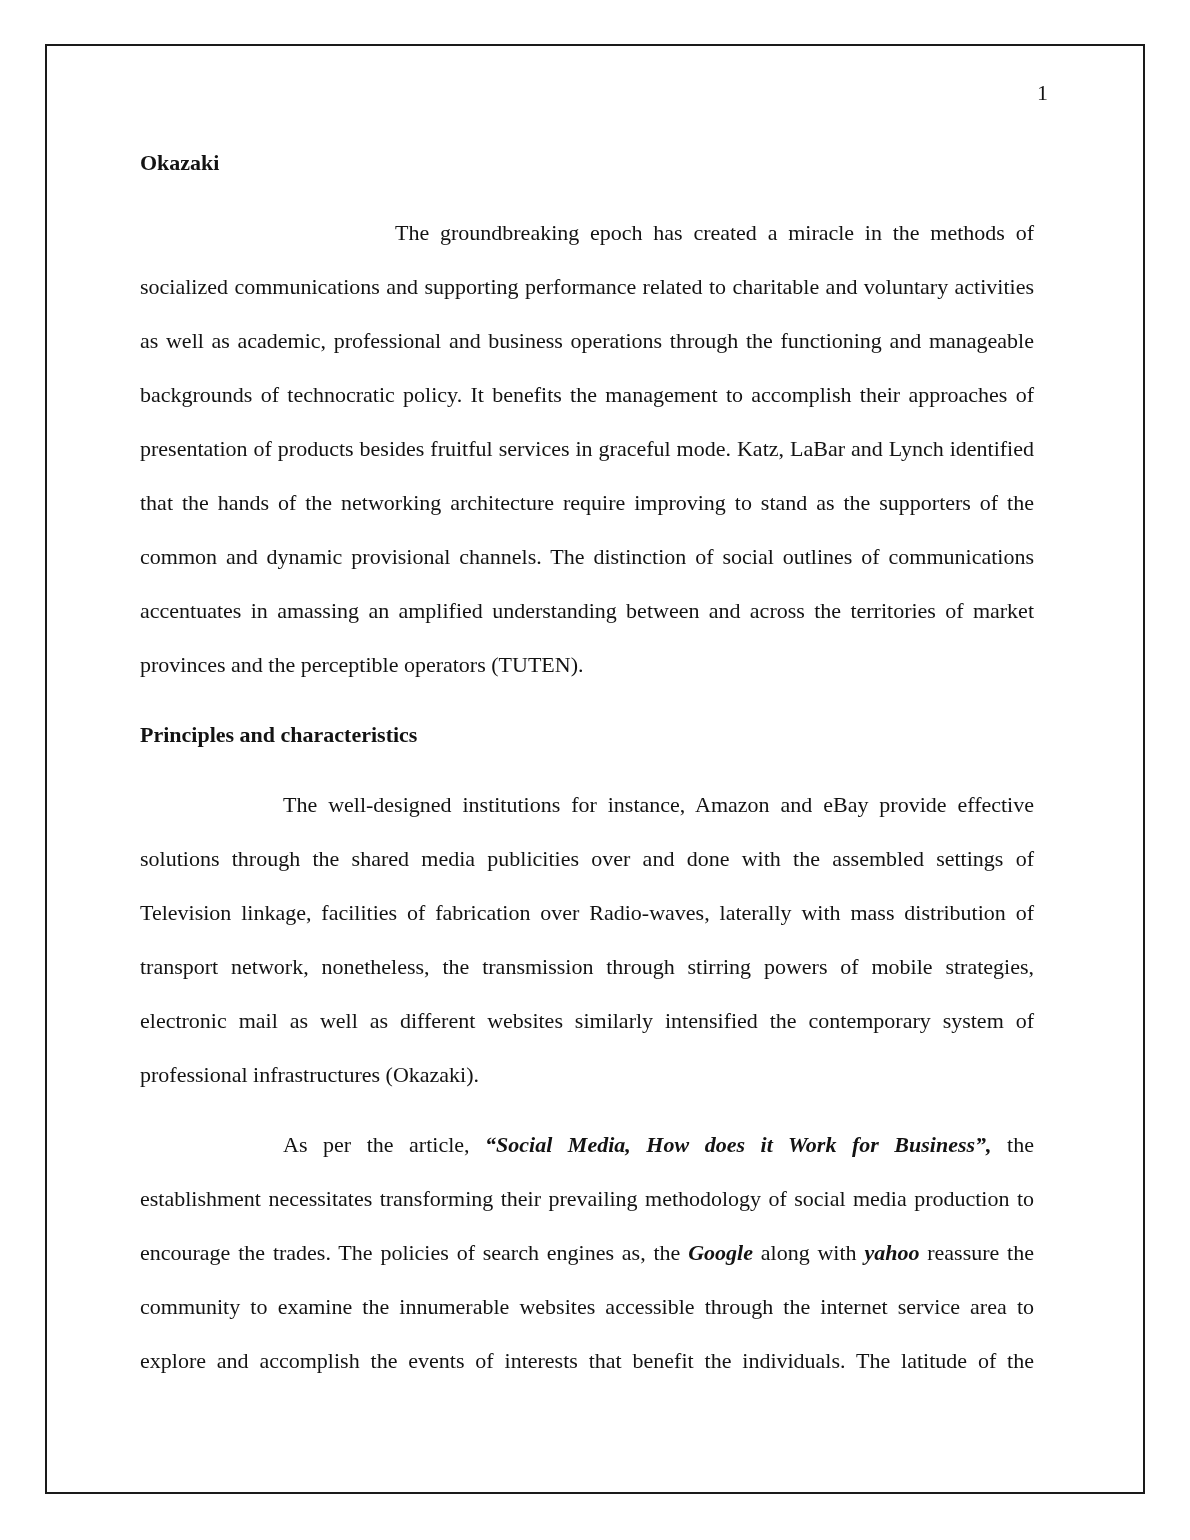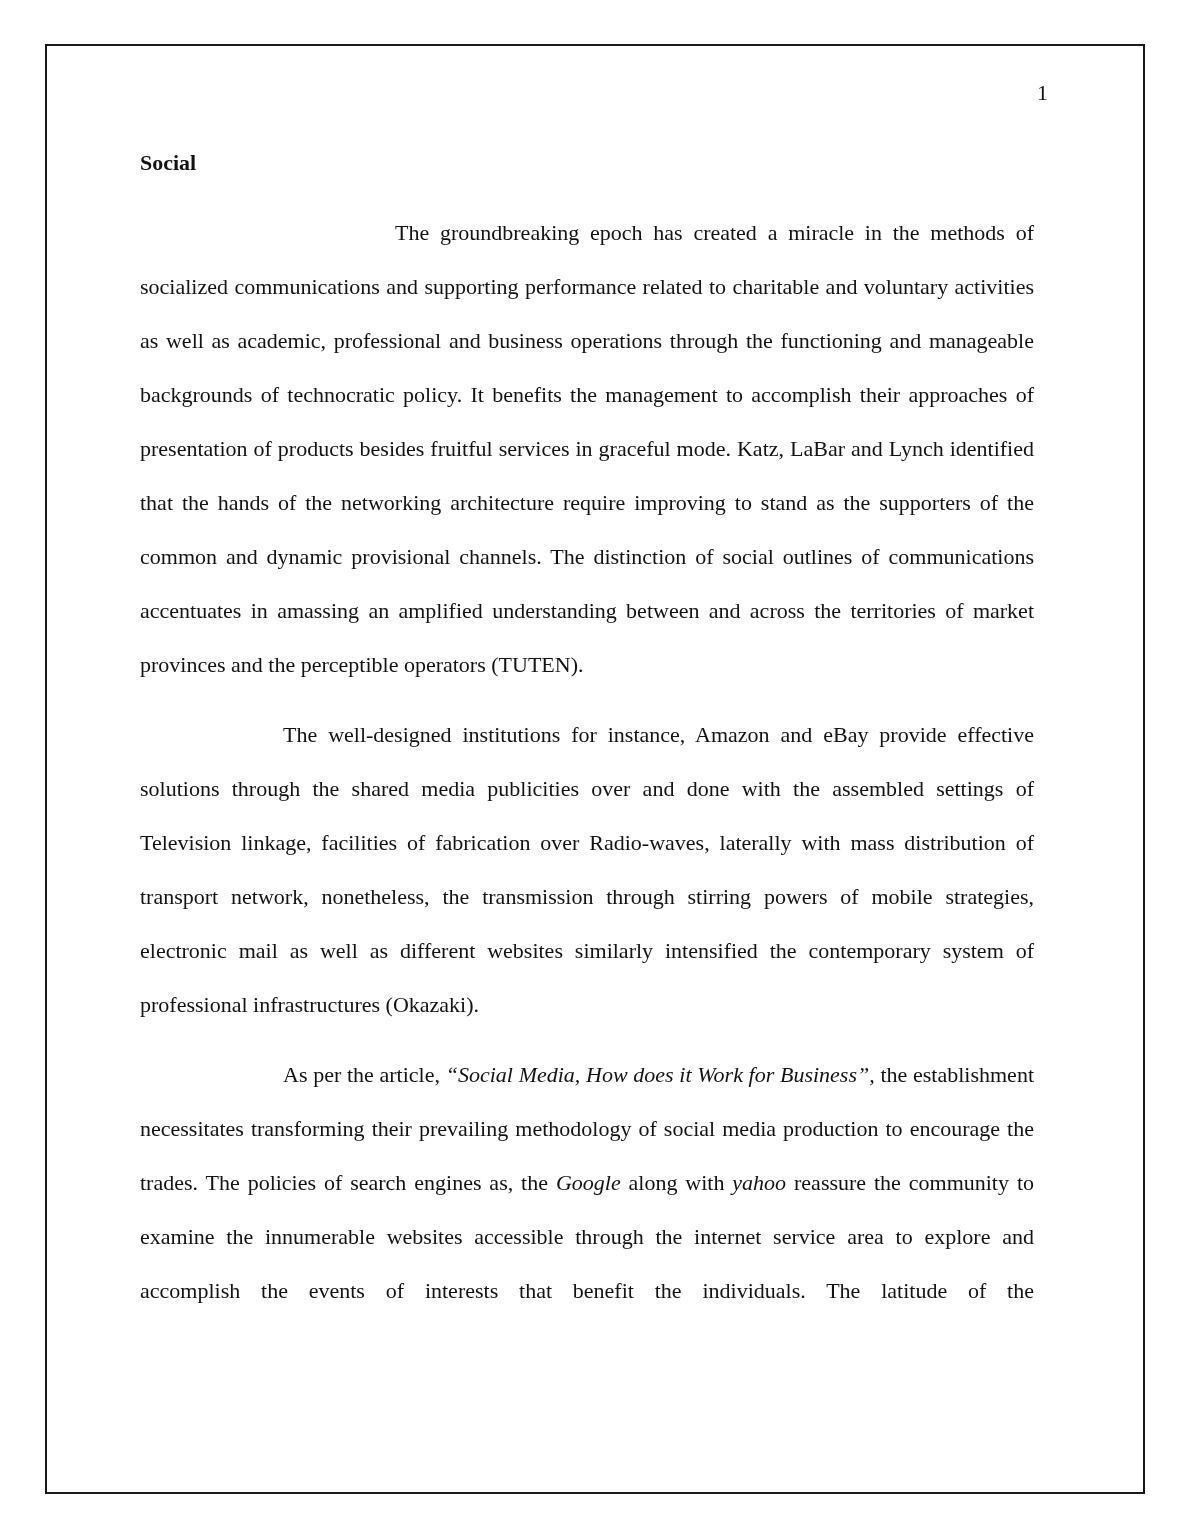--- a/index.html
+++ b/index.html
@@ -55,37 +55,38 @@
 
   p.indent-a { text-indent: 255px; }
   p.indent-b { text-indent: 143px; }
 
   p.justify-last {
     text-align-last: justify;
   }
 
   .b  { font-weight: normal; }
   .i  { }
-  .bi { font-weight: normal; font-style: italic; }
+  .bi { font-weight: bold; font-style: italic; }
 </style>
 </head>
 <body>
 
 <div class="page">
 
   <div class="page-frame"></div>
 
   <div class="content">
 
     <p class="page-number">1</p>
 
-    <h2 class="doc-heading">Social</h2>
+    <h2 class="doc-heading">Okazaki</h2>
 
     <p class="doc-para indent-a">The groundbreaking epoch has created a miracle in the methods of socialized communications and supporting performance related to charitable and voluntary activities as well as academic, professional and business operations through the functioning and manageable backgrounds of technocratic policy. It benefits the management to accomplish their approaches of presentation of products besides fruitful services in graceful mode. Katz, LaBar and Lynch identified that the hands of the networking architecture require improving to stand as the supporters of the common and dynamic provisional channels. The distinction of social outlines of communications accentuates in amassing an amplified understanding between and across the territories of market provinces and the perceptible operators (TUTEN).</p>
 
+    <h2 class="doc-heading">Principles and characteristics</h2>
 
     <p class="doc-para indent-b">The well-designed institutions for instance, Amazon and eBay provide effective solutions through the shared media publicities over and done with the assembled settings of Television linkage, facilities of fabrication over Radio-waves, laterally with mass distribution of transport network, nonetheless, the transmission through stirring powers of mobile strategies, electronic mail as well as different websites similarly intensified the contemporary system of professional infrastructures (Okazaki).</p>
 
     <p class="doc-para indent-b justify-last"><span>As per the </span><span class="b">article</span><span>, </span><span class="bi">“Social Media, How does it Work for Business”,</span><span> the establishment necessitates transforming their prevailing methodology of social media production to encourage the trades. The policies of search engines as, the </span><span class="bi">Google</span><span> </span><span class="i">along with</span><span> </span><span class="bi">yahoo</span><span> reassure the community to examine the innumerable websites accessible through the internet service area to explore and accomplish the events of interests that benefit the individuals. The latitude of the</span></p>
 
   </div>
 
 </div>
 
 </body></html>

